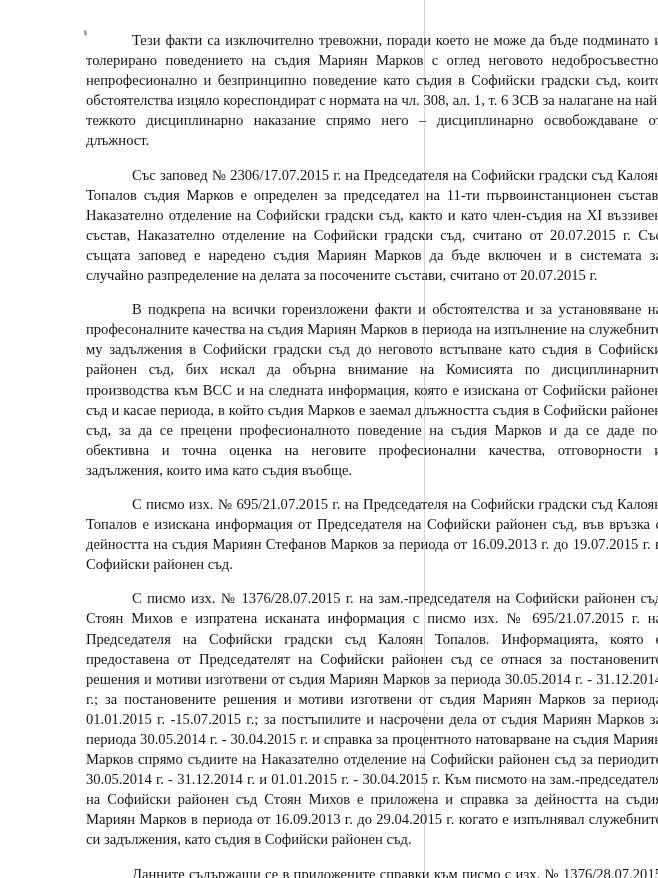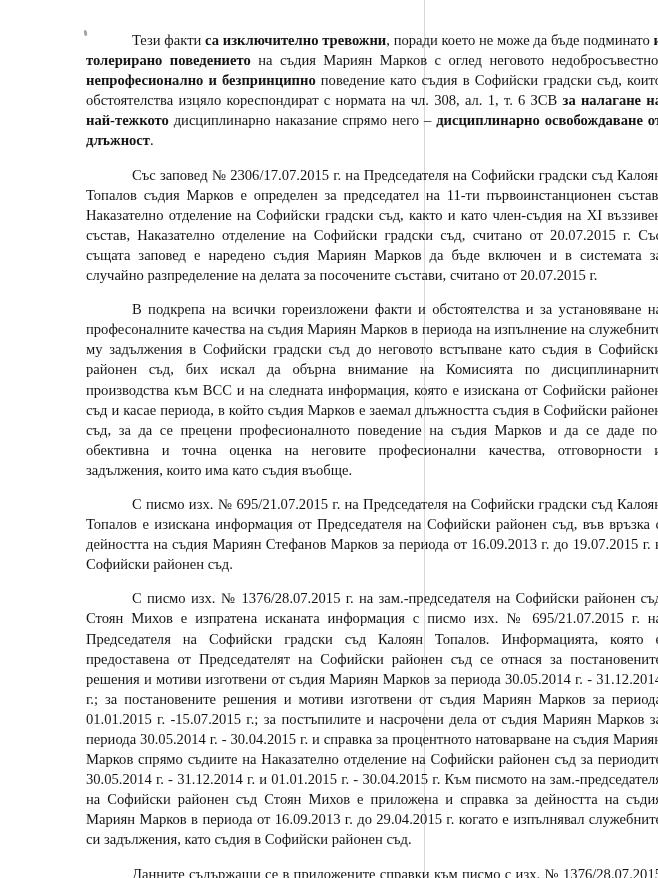--- a/index.html
+++ b/index.html
@@ -58,21 +58,21 @@
     text-indent: 46px;
     text-align: justify;
     text-justify: inter-word;
   }
   p.para + p.para {
     margin-top: 14px;
   }
   p.para.tight + p.para.tight {
     margin-top: 14px;
   }
-  b { font-weight: 700; }
+  b { font-weight: 400; }
 </style>
 </head>
 <body>
 
 <div class="page">
 
   <div class="corner-speck"></div>
   <div class="fold-line"></div>
 
   <div class="body-text">

